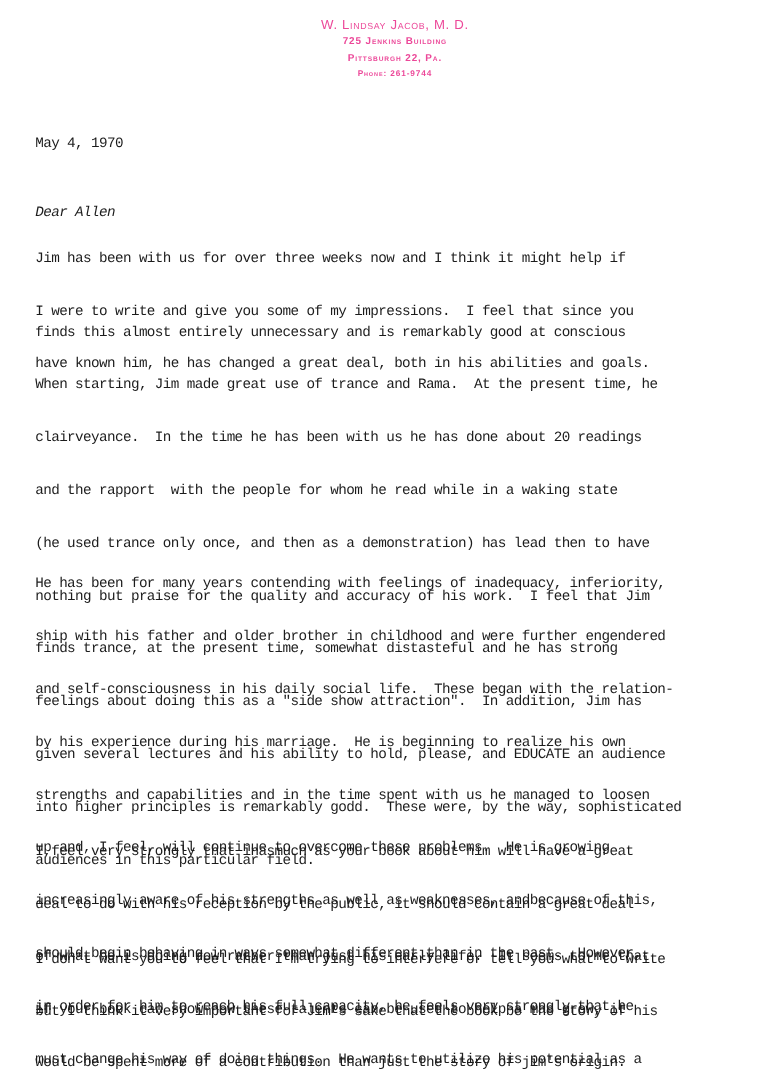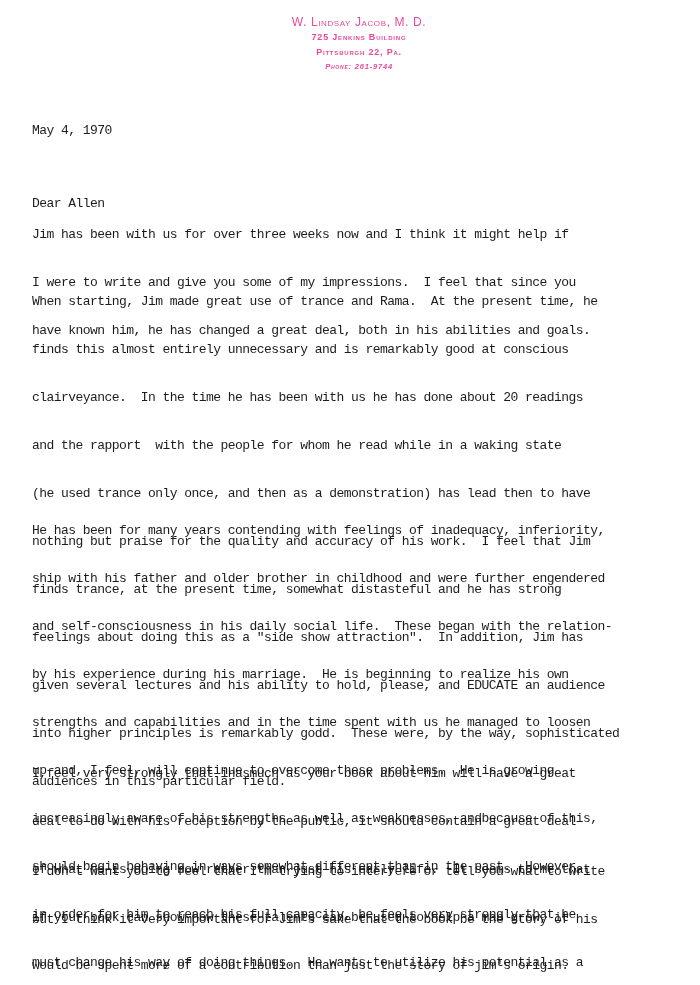--- a/index.html
+++ b/index.html
@@ -9,30 +9,30 @@
     }
     .letterhead {
       position: absolute; left: 0; right: 0; top: 14px;
       text-align: center;
       font-family: "Liberation Sans", "DejaVu Sans", sans-serif;
       font-variant: small-caps;
       color: #ec4899;
     }
     .lh-name { font-size: 12px; letter-spacing: 0.6px; line-height: 16px; margin-left: 18px; }
     .lh-line { font-size: 9px; letter-spacing: 0.8px; line-height: 15px; font-weight: bold; margin-left: 18px; }
-    .lh-phone { font-size: 7.5px; letter-spacing: 0.8px; line-height: 13px; font-weight: bold; margin-left: 18px; font-style: italic; }
+    .lh-phone { font-size: 7.5px; letter-spacing: 0.8px; line-height: 13px; font-weight: bold; margin-left: 18px; }
     .typed {
       position: absolute; left: 32px; width: 660px;
       font-family: "Liberation Mono", "DejaVu Sans Mono", monospace;
       font-size: 13px; line-height: 16px;
       white-space: pre; color: #1c1c1c;
       letter-spacing: -0.55px;
     }
     .date { top: 123px; }
-    .salutation { top: 196px; }
+    .salutation { top: 185px; font-style: italic; }
     .para { }
     .p1 { top: 195px; }
     .p2 { top: 262px; }
     .p3 { top: 491px; }
     .p4 { top: 734px; }
     .p5 { top: 832px; }
   </style>
 </head>
 <body>
 
@@ -46,22 +46,22 @@
 <div class="typed date">May 4, 1970</div>
 <div class="typed salutation">Dear Allen</div>
 
 <div class="typed para p1">
   <div>Jim has been with us for over three weeks now and I think it might help if</div>
   <div>I were to write and give you some of my impressions.  I feel that since you</div>
   <div>have known him, he has changed a great deal, both in his abilities and goals.</div>
 </div>
 
 <div class="typed para p2">
+  <div>finds this almost entirely unnecessary and is remarkably good at conscious</div>
   <div>When starting, Jim made great use of trance and Rama.  At the present time, he</div>
-  <div>finds this almost entirely unnecessary and is remarkably good at conscious</div>
   <div>clairveyance.  In the time he has been with us he has done about 20 readings</div>
   <div>and the rapport  with the people for whom he read while in a waking state</div>
   <div>(he used trance only once, and then as a demonstration) has lead then to have</div>
   <div>nothing but praise for the quality and accuracy of his work.  I feel that Jim</div>
   <div>finds trance, at the present time, somewhat distasteful and he has strong</div>
   <div>feelings about doing this as a "side show attraction".  In addition, Jim has</div>
   <div>given several lectures and his ability to hold, please, and EDUCATE an audience</div>
   <div>into higher principles is remarkably godd.  These were, by the way, sophisticated</div>
   <div>audiences in this particular field.</div>
 </div>

